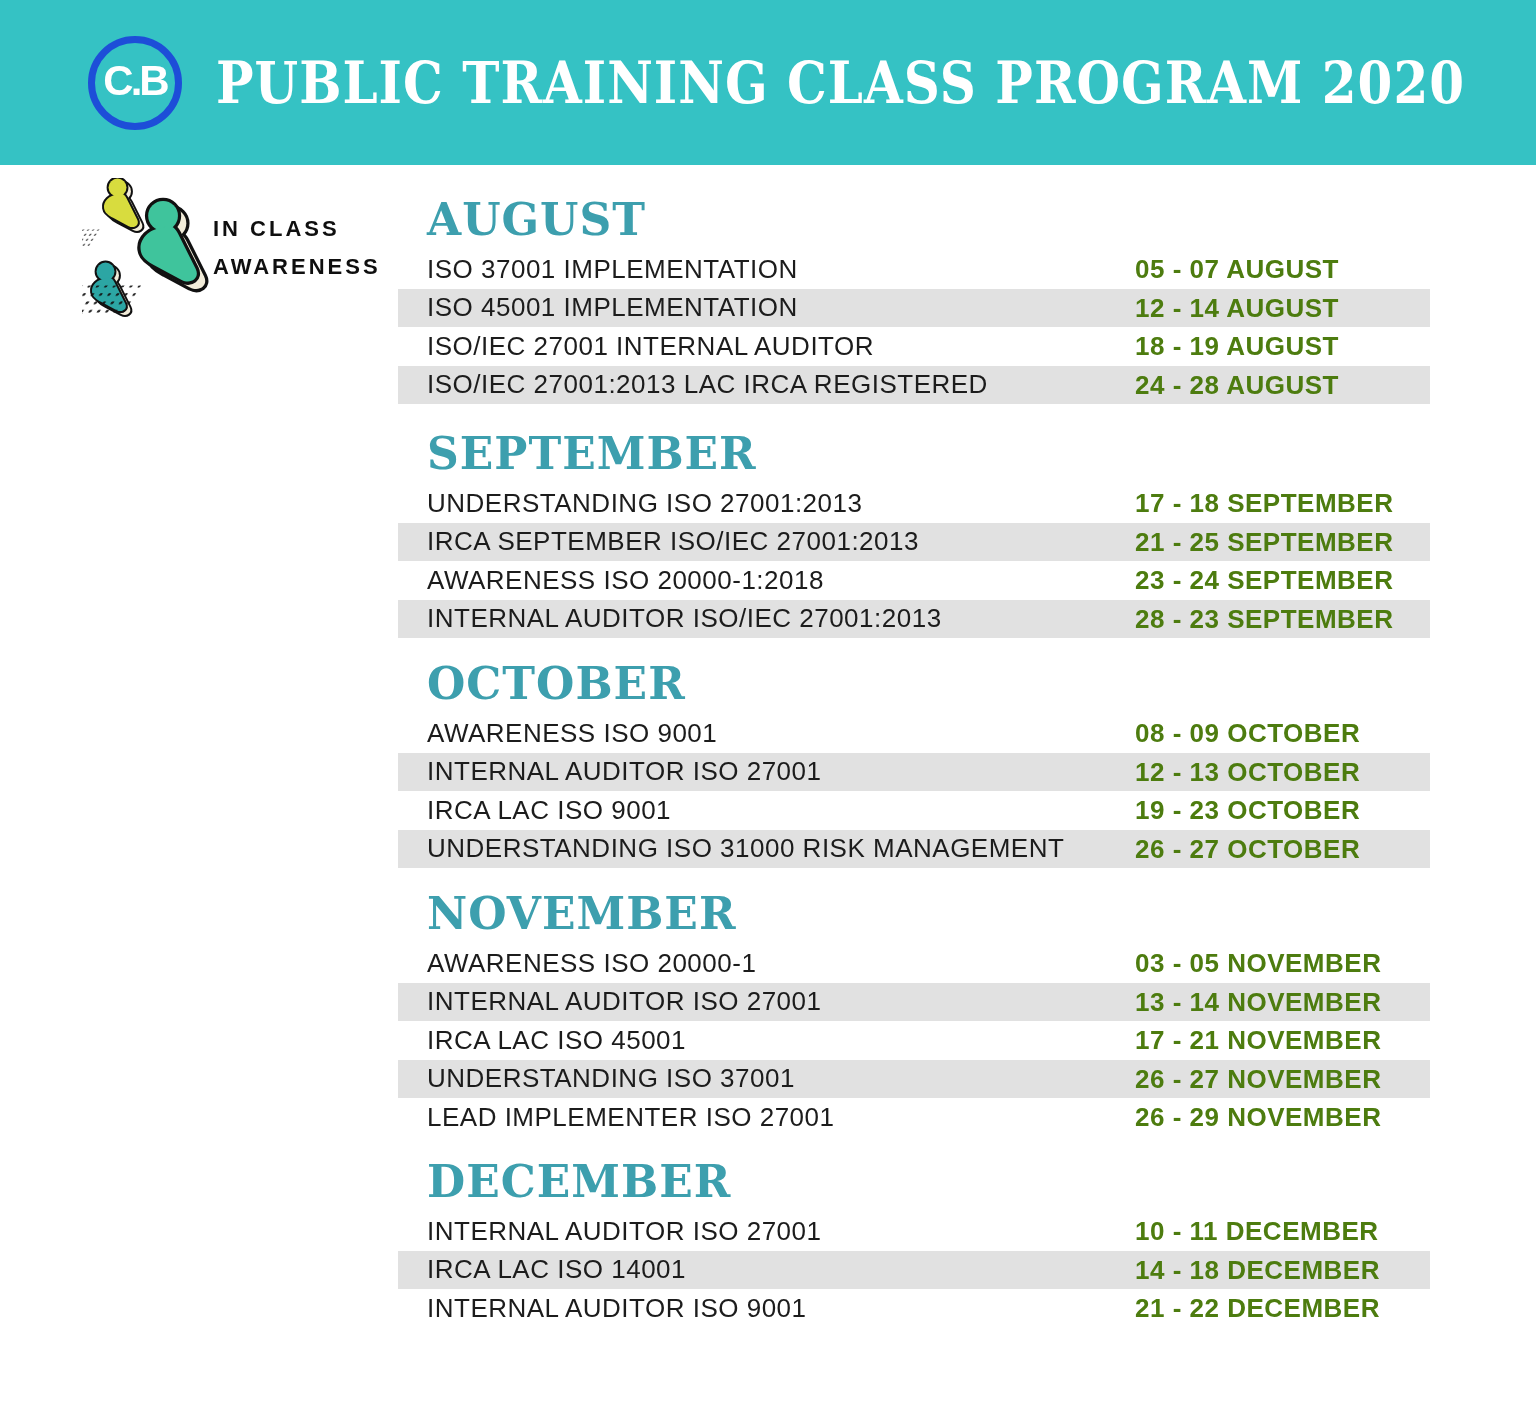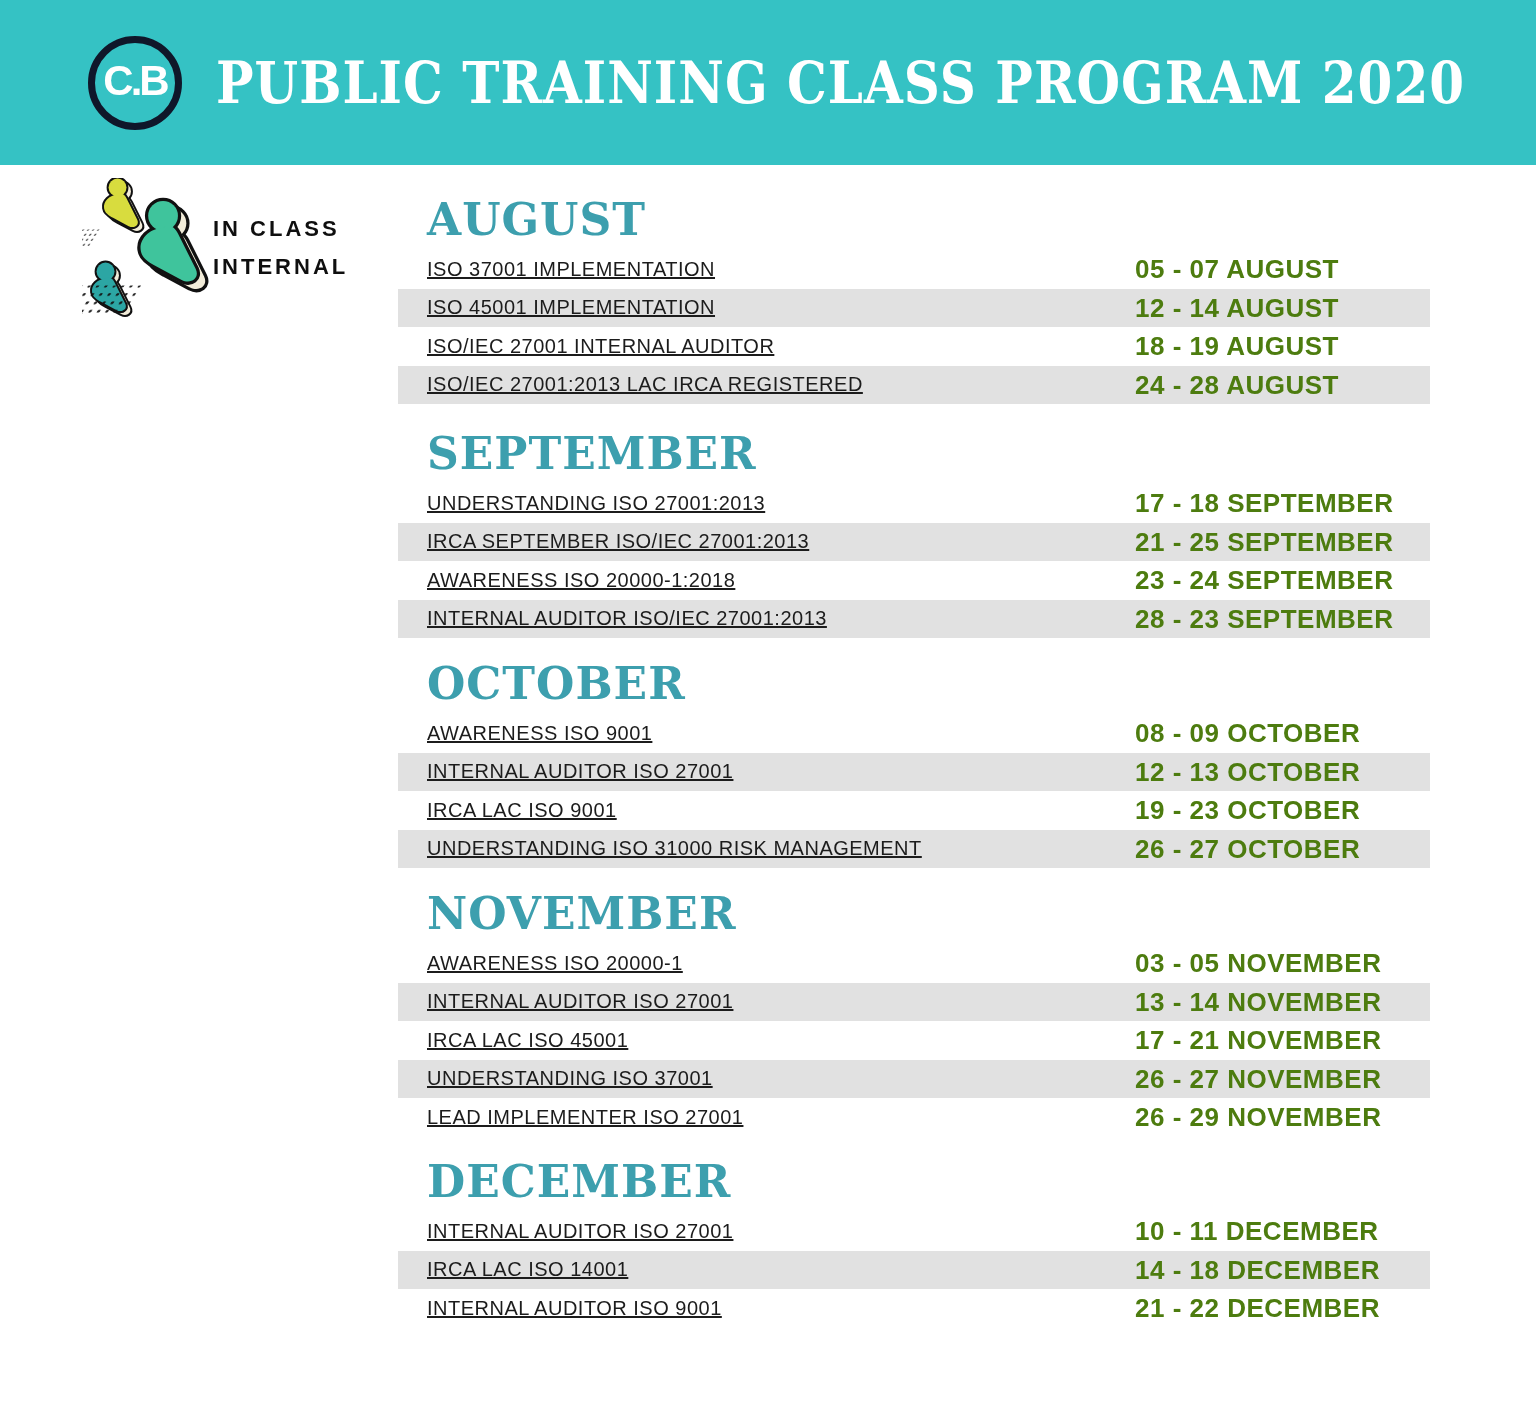--- a/index.html
+++ b/index.html
@@ -13,21 +13,21 @@
     --stripe:#e1e1e1;
     --ink:#1c1c1c;
   }
   
   .banner{
     position:absolute;left:0;top:0;width:1536px;height:165px;
     background:var(--banner);
   }
   .logo{
     position:absolute;left:88px;top:36px;width:80px;height:80px;
-    border:7px solid #0f172a;border-radius:50%;
+    border:7px solid #1d4ed8;border-radius:50%;
     display:flex;align-items:center;justify-content:center;
   }
   .logo span{
     color:#ffffff;font-weight:bold;font-size:42px;letter-spacing:-3px;
     font-family:"Liberation Sans",sans-serif;position:relative;top:-2px;
   }
   .title{
     position:absolute;left:216px;top:0;height:165px;line-height:165px;margin:0;
     color:#ffffff;font-family:"DejaVu Serif",serif;font-weight:bold;
     font-size:50px;letter-spacing:1px;white-space:nowrap;
@@ -48,23 +48,22 @@
   .month:nth-child(3){top:660px}
   .month:nth-child(4){top:890px}
   .month:nth-child(5){top:1158px}
   .month-title{
     margin:0 0 6px 29px;font-family:"DejaVu Serif",serif;font-weight:bold;
     font-size:44px;line-height:48px;color:var(--month);letter-spacing:1px;
   }
   .row{position:relative;height:38.5px;display:flex;align-items:center}
   .row.shaded{background:var(--stripe)}
   .course{
-    padding-left:29px;font-size:20px;letter-spacing:.5px;color:var(--ink);
+    padding-left:29px;font-size:26px;letter-spacing:.5px;color:var(--ink);
     white-space:nowrap;
-    text-decoration:underline;
   }
   .date{
     position:absolute;left:737px;top:50%;transform:translateY(-50%);
     font-size:26px;font-weight:bold;color:#4d7c0f;white-space:nowrap;letter-spacing:.5px;
   }
   .date .tail{font-weight:normal}
   
   .sil-stroke{fill:#111;stroke:#111;stroke-width:7;stroke-linejoin:round;stroke-linecap:round}
 </style>
 </head>
@@ -114,21 +113,21 @@
       <use href="#sil" class="sil-stroke"></use>
       <use href="#sil" style="fill:#f2ecd9"></use>
     </g>
     <use href="#sil" class="sil-stroke"></use>
     <use href="#sil" style="fill:#3fc49c"></use>
   </g>
 </svg>
 
 <div class="inclass-label">
   <div>IN CLASS</div>
-  <div>INTERNAL</div>
+  <div>AWARENESS</div>
 </div>
 
 <main class="months">
     <section class="month">
     <h2 class="month-title">AUGUST</h2>
     <div class="rows">
         <div class="row">
     <span class="course">ISO 37001 IMPLEMENTATION</span>
     <span class="date"><span class="date-main">05 - 07 AUGUST</span><span class="tail"></span></span>
   </div>

